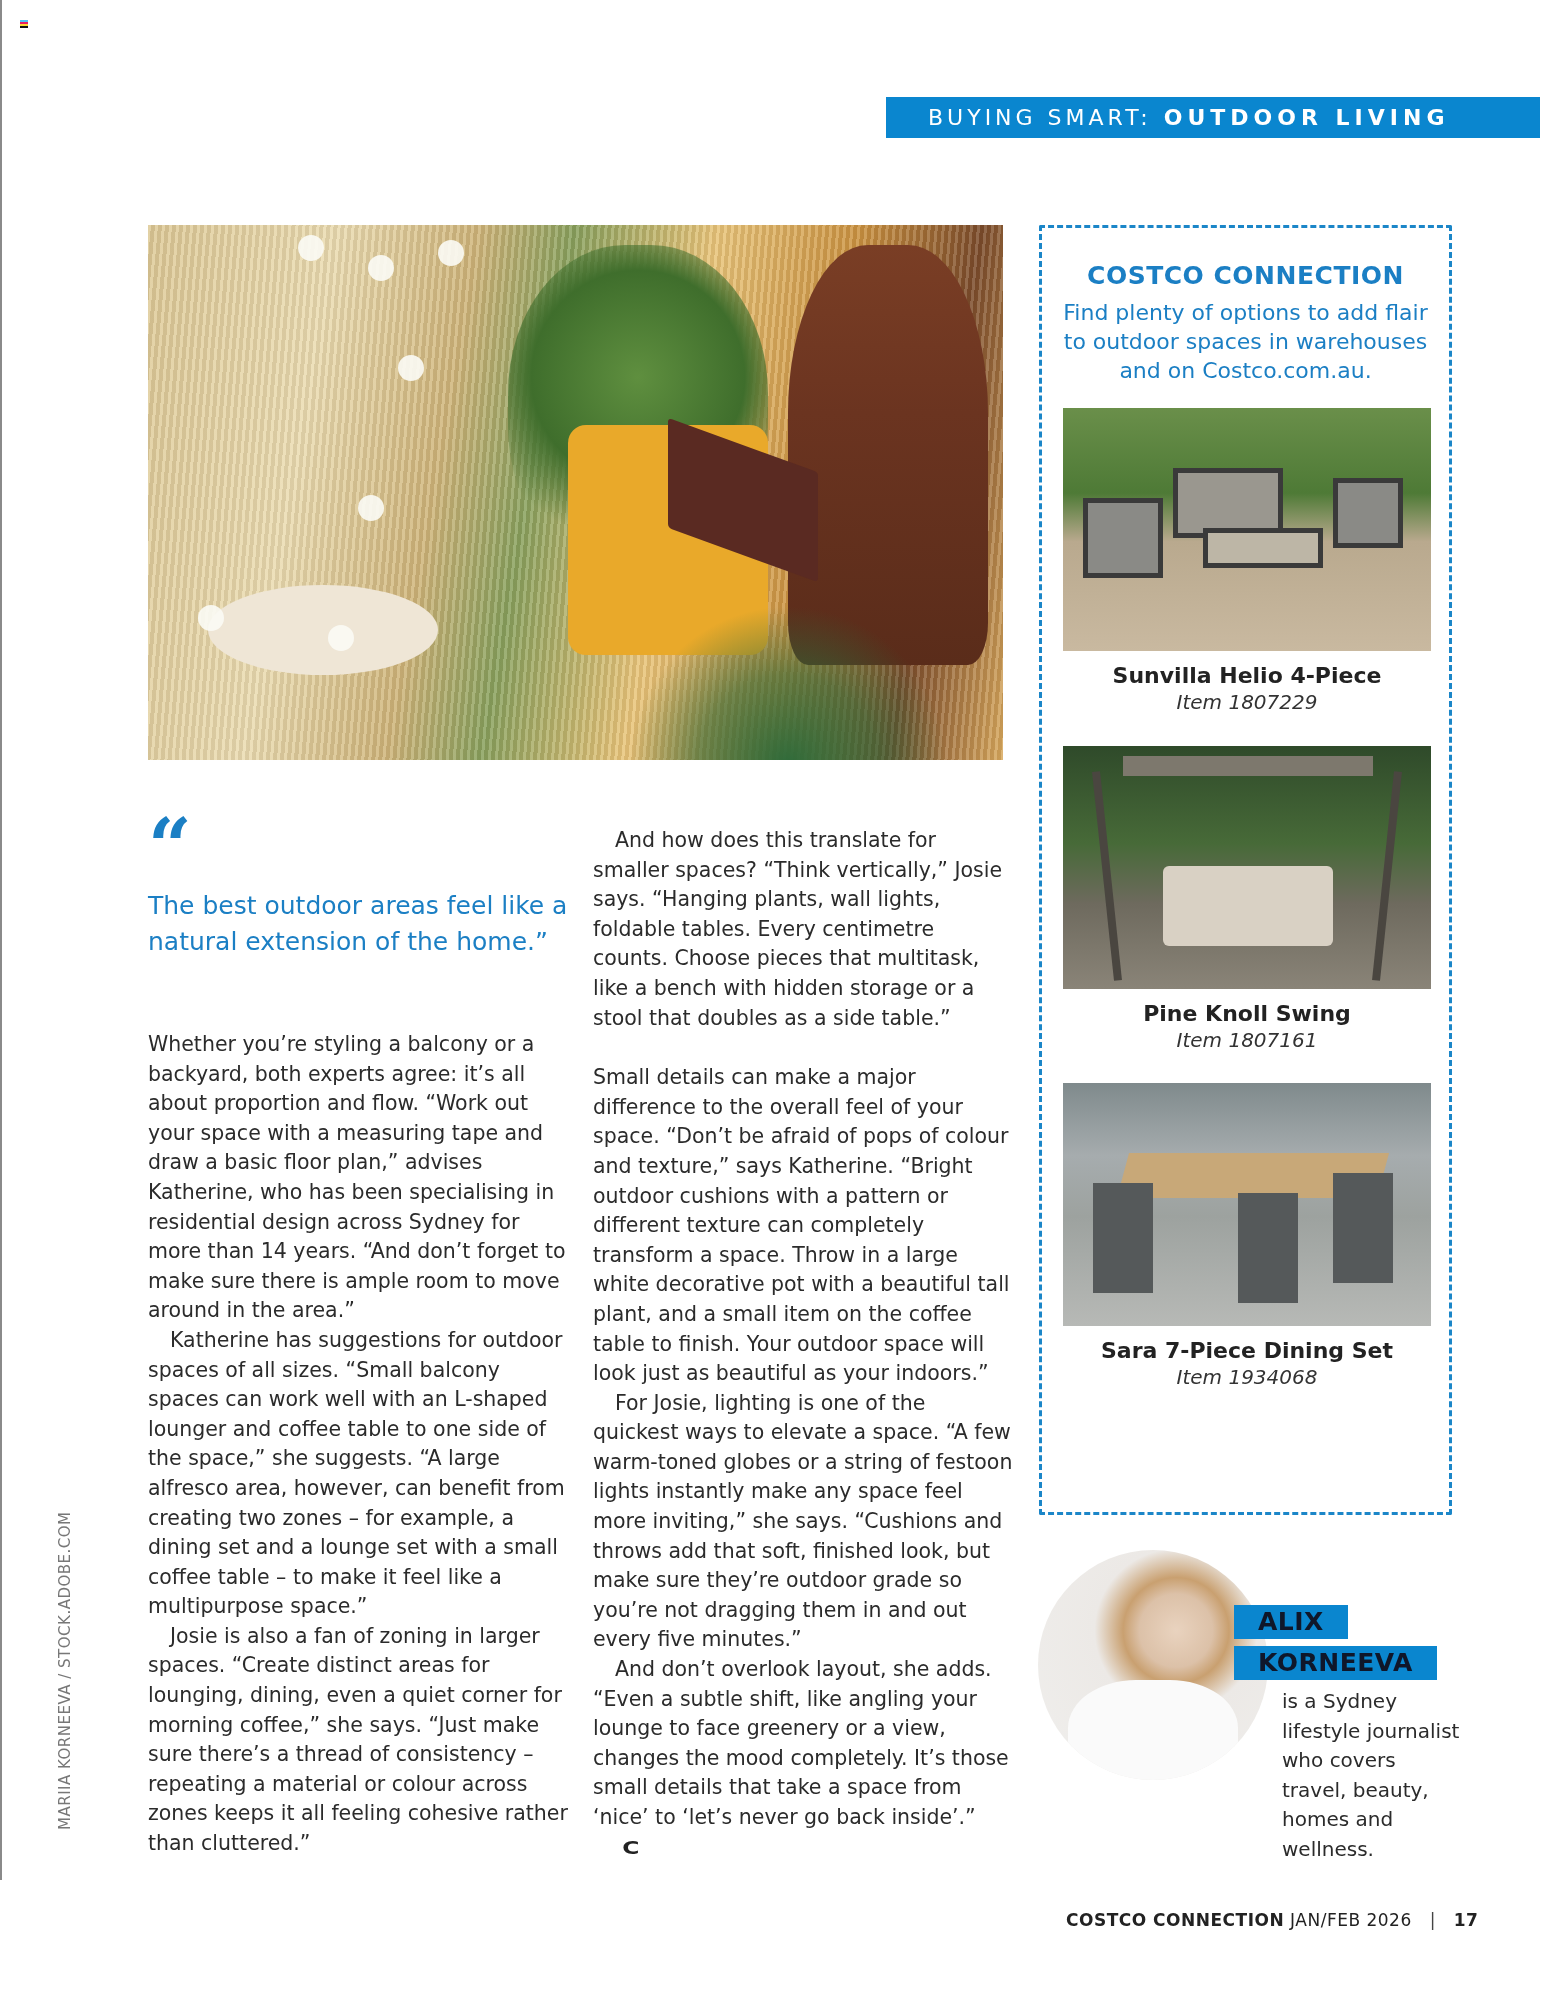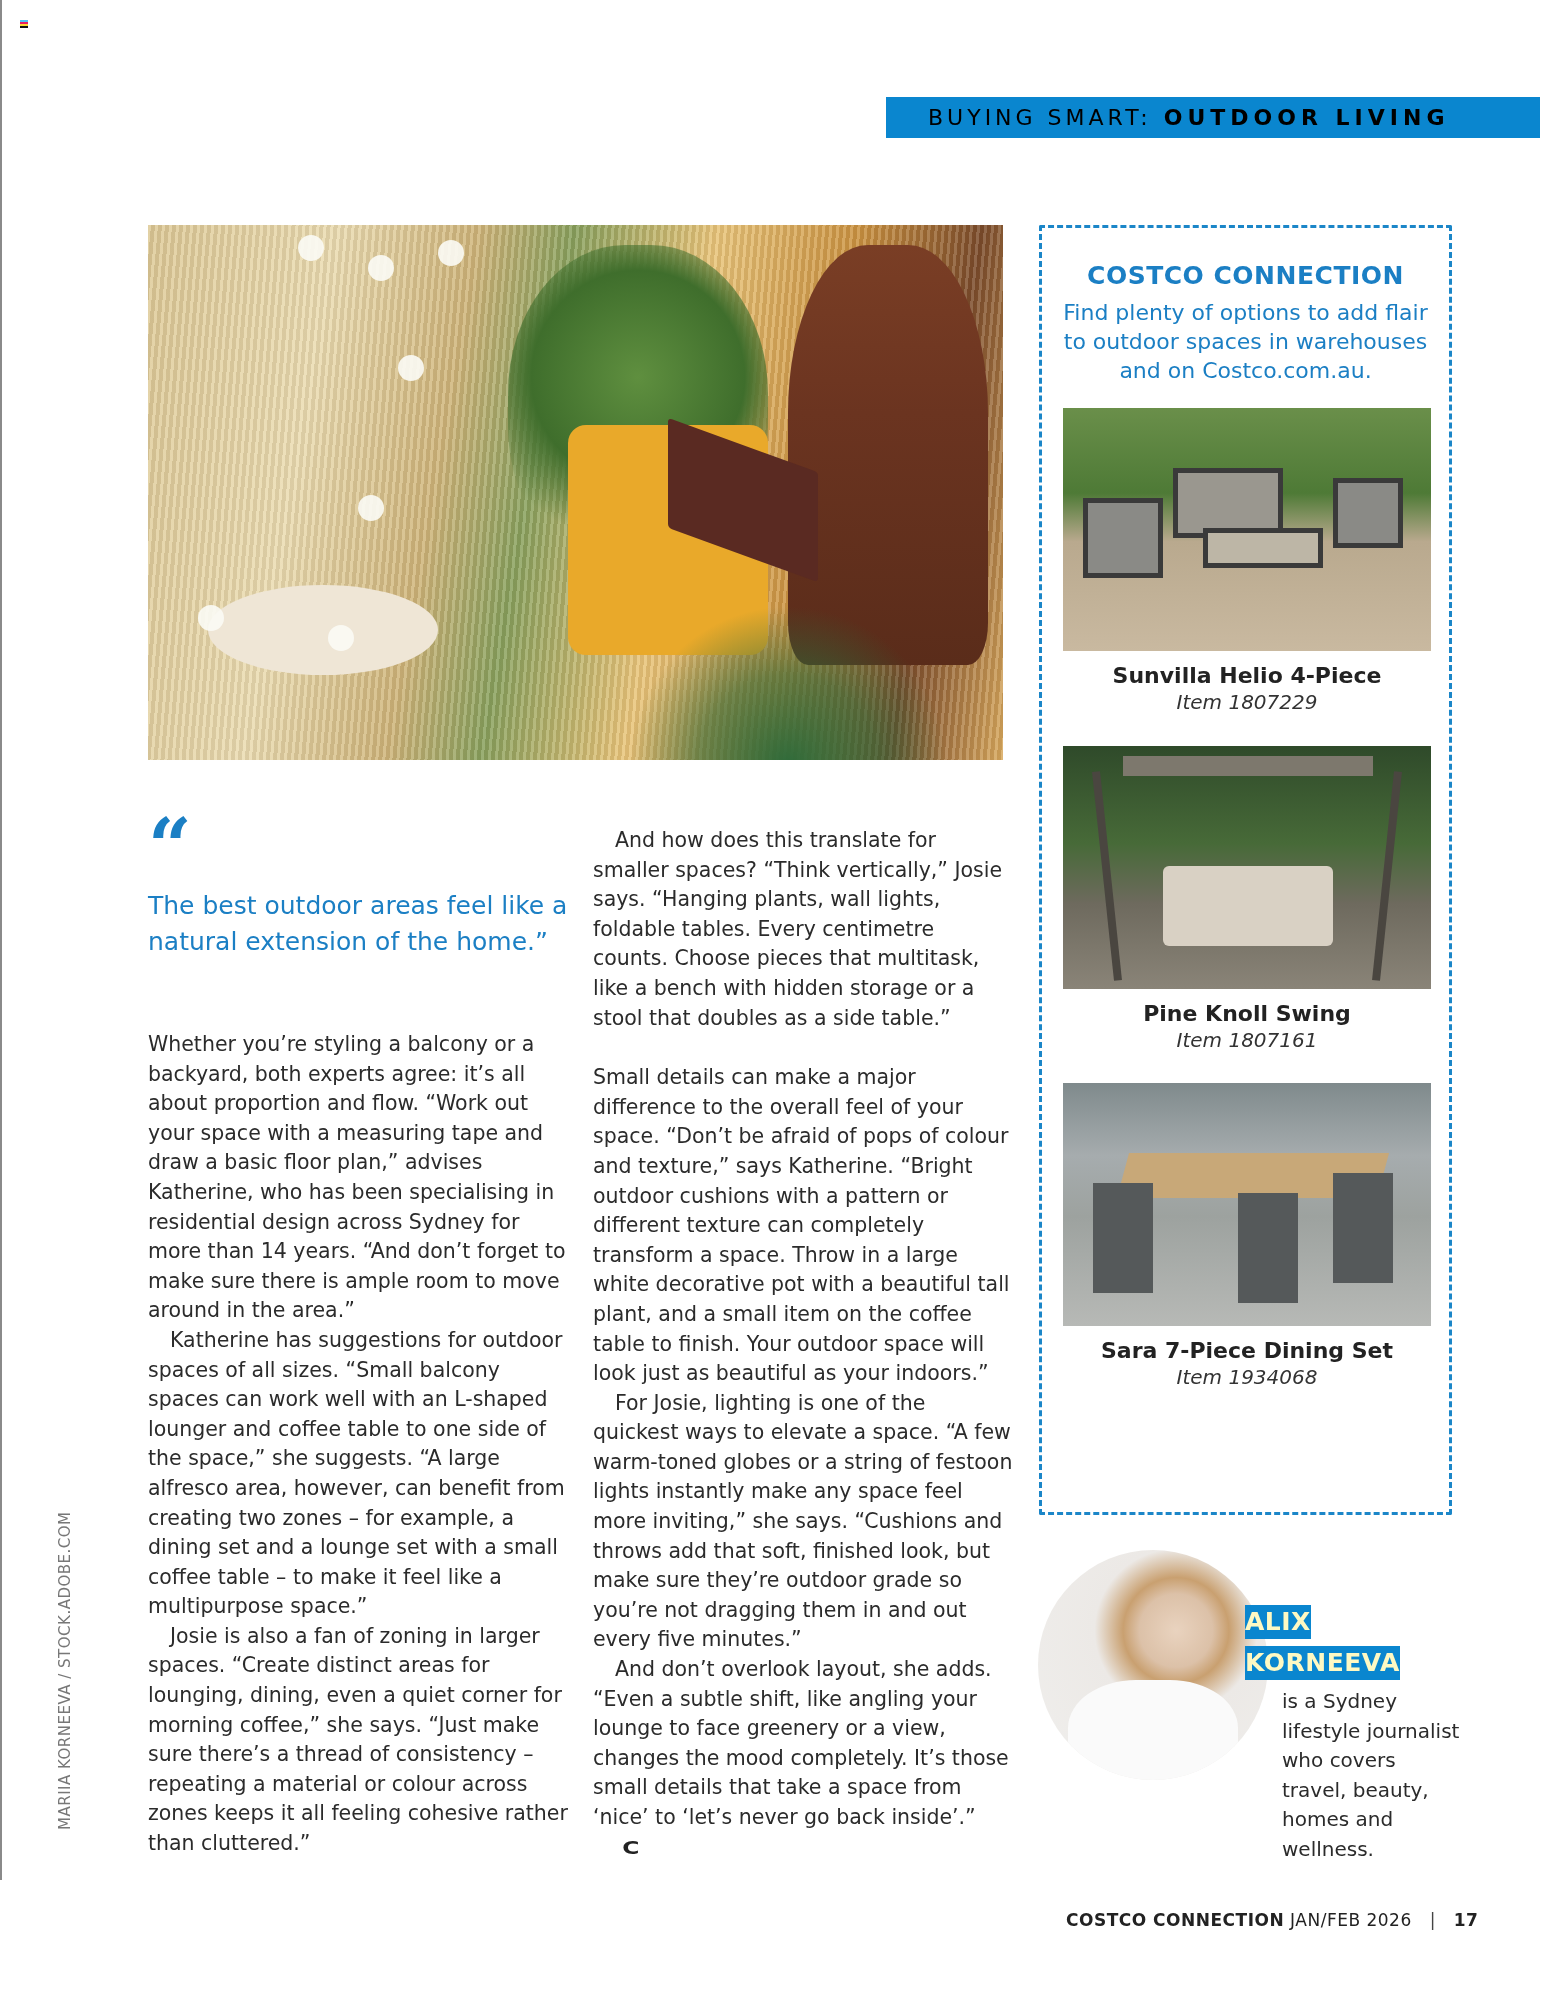--- a/index.html
+++ b/index.html
@@ -5,21 +5,21 @@
   * { box-sizing: border-box; margin: 0; padding: 0; }
   html, body { width: 1550px; height: 2000px; background: #ffffff; overflow: hidden; }
   body { position: relative; font-family: "DejaVu Sans", sans-serif; color: #2b2b2b; }
 
   .page-edge { position: absolute; left: 0; top: 0; width: 2px; height: 1880px; background: #8a8a8a; }
   .reg-mark { position: absolute; left: 20px; top: 20px; width: 8px; height: 9px; }
   .reg-mark span { display: block; height: 2px; }
 
   .section-bar {
     position: absolute; left: 886px; top: 97px; width: 654px; height: 41px;
-    background: #0a86cf; color: #000000; display: flex; align-items: center;
+    background: #0a86cf; color: #ffffff; display: flex; align-items: center;
     padding-left: 42px; letter-spacing: 4px; font-size: 22px;
   }
   .section-bar .light { font-weight: normal; }
   .section-bar .bold { font-weight: bold; margin-left: 12px; letter-spacing: 5px; }
 
   .hero {
     position: absolute; left: 148px; top: 225px; width: 855px; height: 535px; overflow: hidden;
     background: linear-gradient(100deg, #d9c79a 0%, #e8dcb8 20%, #c9b07a 35%, #7a9a5a 45%, #e6c27a 60%, #c58a3a 75%, #6b3a22 88%, #d4a35a 100%);
   }
   .hero .fence { position: absolute; inset: 0; background: repeating-linear-gradient(95deg, rgba(255,240,200,0.35) 0 3px, rgba(160,130,70,0.25) 3px 7px); opacity: .7; }
@@ -61,21 +61,21 @@
   .product .pitem { text-align: center; font-style: italic; font-size: 20px; color: #333; margin-top: 2px; }
 
   .p1 .pimg { background: linear-gradient(180deg, #6a8f4a 0%, #4e7a36 35%, #b9a98e 55%, #c9b9a0 100%); }
   .p2 .pimg { background: linear-gradient(180deg, #2f4a2a 0%, #476a38 40%, #6e6a5e 65%, #8a8478 100%); }
   .p3 .pimg { background: linear-gradient(180deg, #7f8a8c 0%, #a6acae 30%, #9da29f 55%, #b7b9b6 100%); }
   .shape { position: absolute; }
 
   .author { position: absolute; left: 1038px; top: 1550px; width: 420px; height: 290px; }
   .author .photo { position: absolute; left: 0; top: 0; width: 230px; height: 230px; border-radius: 50%; background: radial-gradient(circle at 60% 35%, #e9d3bf 0%, #dcc1a8 18%, #c9a070 26%, #ece9e6 40%, #f0efed 100%); overflow: hidden; }
   .author .photo .shirt { position: absolute; left: 30px; top: 130px; width: 170px; height: 120px; background: #fafafa; border-radius: 40% 40% 0 0; }
-  .author .tag { position: absolute; background: #0a86cf; color: #fef9c3; font-weight: bold; font-size: 25px; padding: 2px 0; line-height: 30px; letter-spacing: 0.5px; margin-left: 11px; }
+  .author .tag { position: absolute; background: #0a86cf; color: #0f172a; font-weight: bold; font-size: 25px; padding: 2px 24px; line-height: 30px; letter-spacing: 0.5px; }
   .author .tag1 { left: 196px; top: 55px; }
   .author .tag2 { left: 196px; top: 96px; }
   .author .bio { position: absolute; left: 244px; top: 137px; width: 180px; font-size: 20px; line-height: 29.5px; color: #2b2b2b; }
 
   .footer { position: absolute; left: 1066px; top: 1910px; font-size: 17px; color: #222; letter-spacing: 0.5px; white-space: nowrap; }
   .footer .brand { font-weight: bold; }
   .footer .sep { margin: 0 12px; color: #444; }
   .footer .pnum { font-weight: bold; }
 </style>
 </head>

